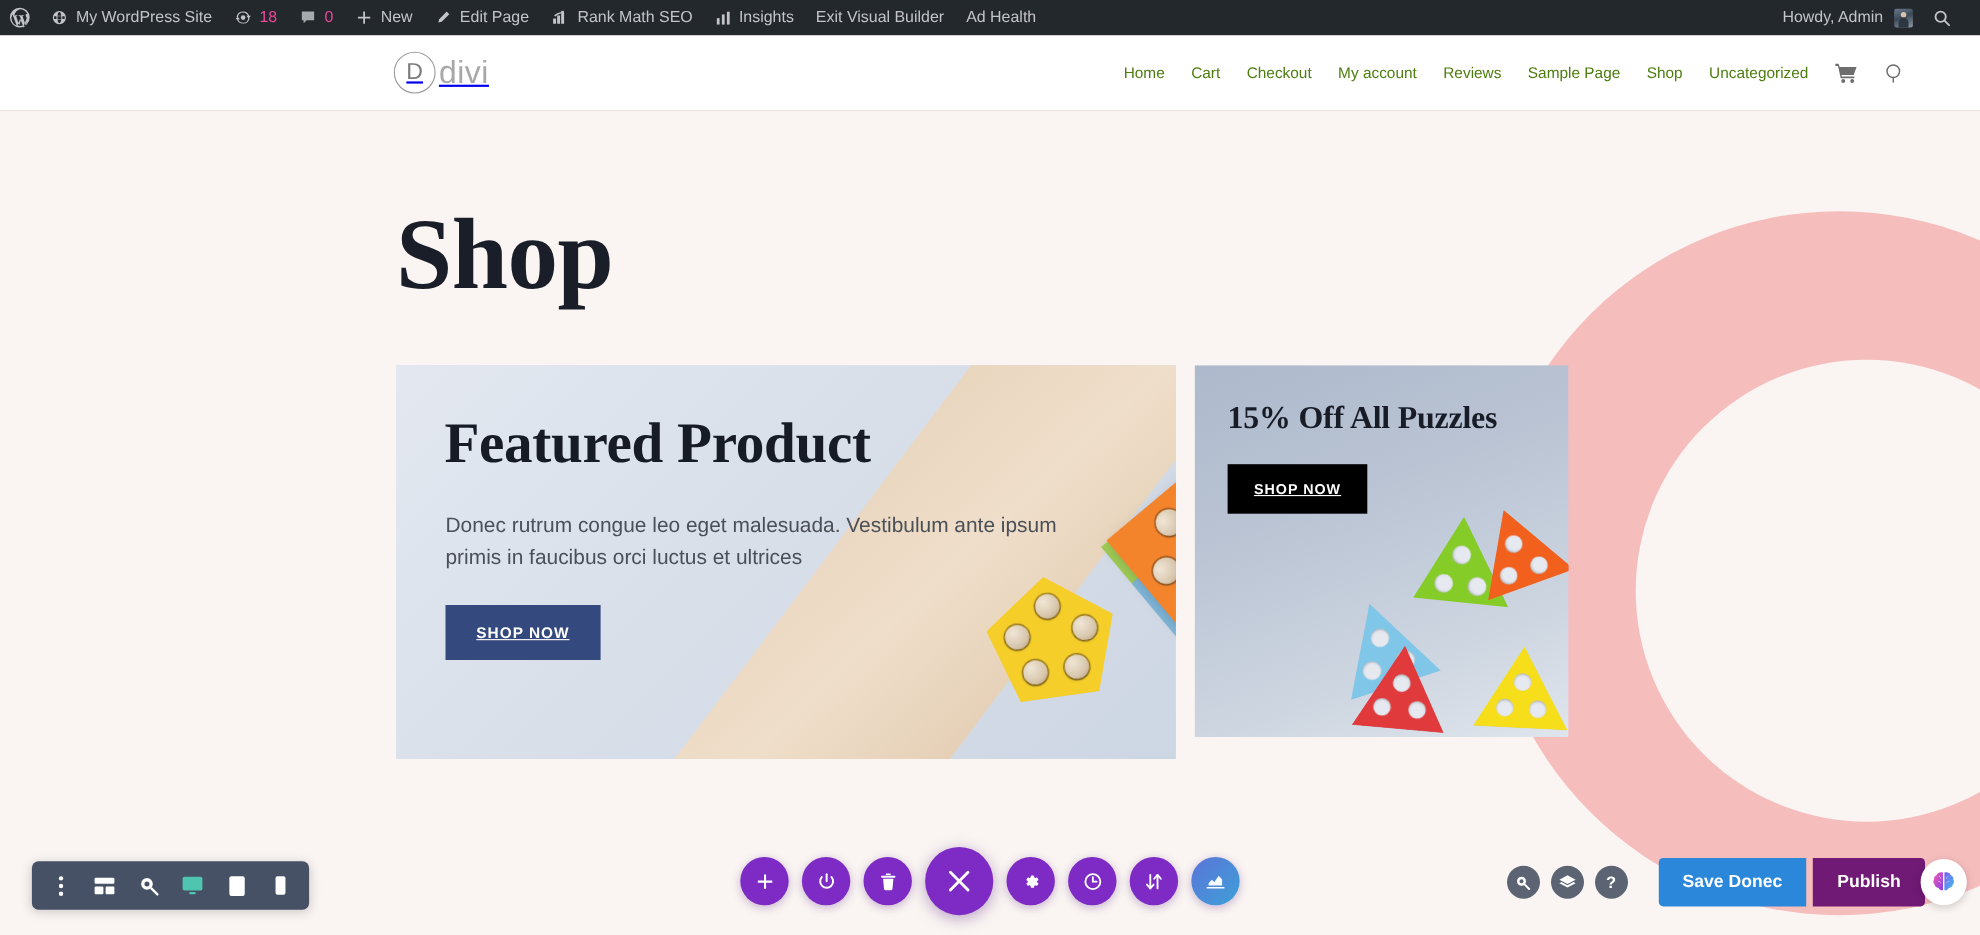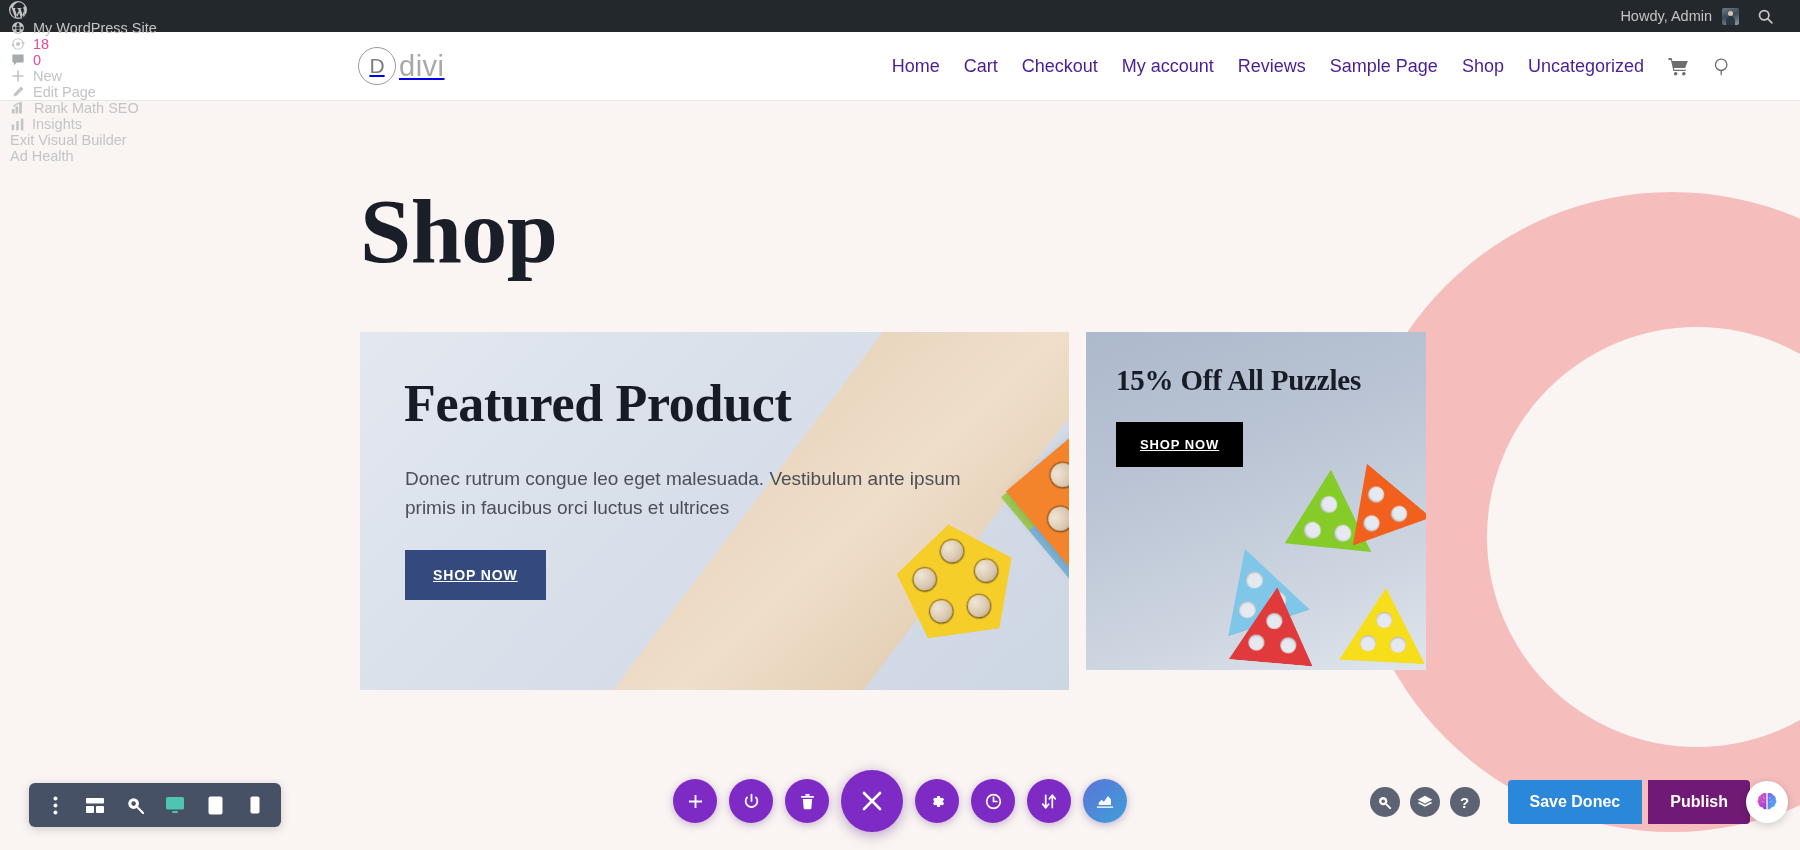--- a/index.html
+++ b/index.html
@@ -13,21 +13,21 @@
   
   #wp-adminbar {
     position: absolute; top: 0; left: 0;
     width: 1800px; height: 32px;
     background: #23282D;
     display: flex; align-items: center;
     color: #C3C4C7;
     font-size: 14.5px;
     z-index: 500;
   }
-  .ab-left { display: flex; height: 32px; flex-direction: column; }
+  .ab-left { display: flex; align-items: center; height: 32px; }
   .ab-right { margin-left: auto; display: flex; align-items: center; height: 32px; padding-right: 16px; }
   .ab-item {
     display: flex; align-items: center; gap: 7px;
     height: 32px; padding: 0 10px;
     color: #C3C4C7; white-space: nowrap;
   }
   .ab-item:first-child { padding-left: 8px; padding-right: 8px; }
   .ab-icon { display: inline-flex; align-items: center; justify-content: center; }
   .ab-icon svg { display: block; }
   .ab-count { color: #ec4899; }
@@ -68,21 +68,21 @@
     font-family: "Liberation Sans", sans-serif;
     font-size: 21px; color: #7d7d7d; font-weight: 300;
     letter-spacing: 0;
   }
   .logo-word {
     font-size: 29px; color: #A8A8A8; font-weight: 300;
     letter-spacing: 0.5px; margin-left: -1px;
   }
   #main-nav { margin-left: auto; margin-right: 56px; display: flex; align-items: center; }
   .nav-link {
-    color: #4c1d95; font-size: 18px; padding: 0 12px;
+    color: #4d7c0f; font-size: 14px; padding: 0 12px;
     text-decoration: none; white-space: nowrap;
   }
   .nav-icon { padding: 0 12px; color: #6E6E6E; display: flex; align-items: center; }
 
   
   #page-canvas {
     position: absolute; top: 100px; left: 0;
     width: 1800px; height: 750px;
     background: #FAF5F2;
     overflow: hidden;

